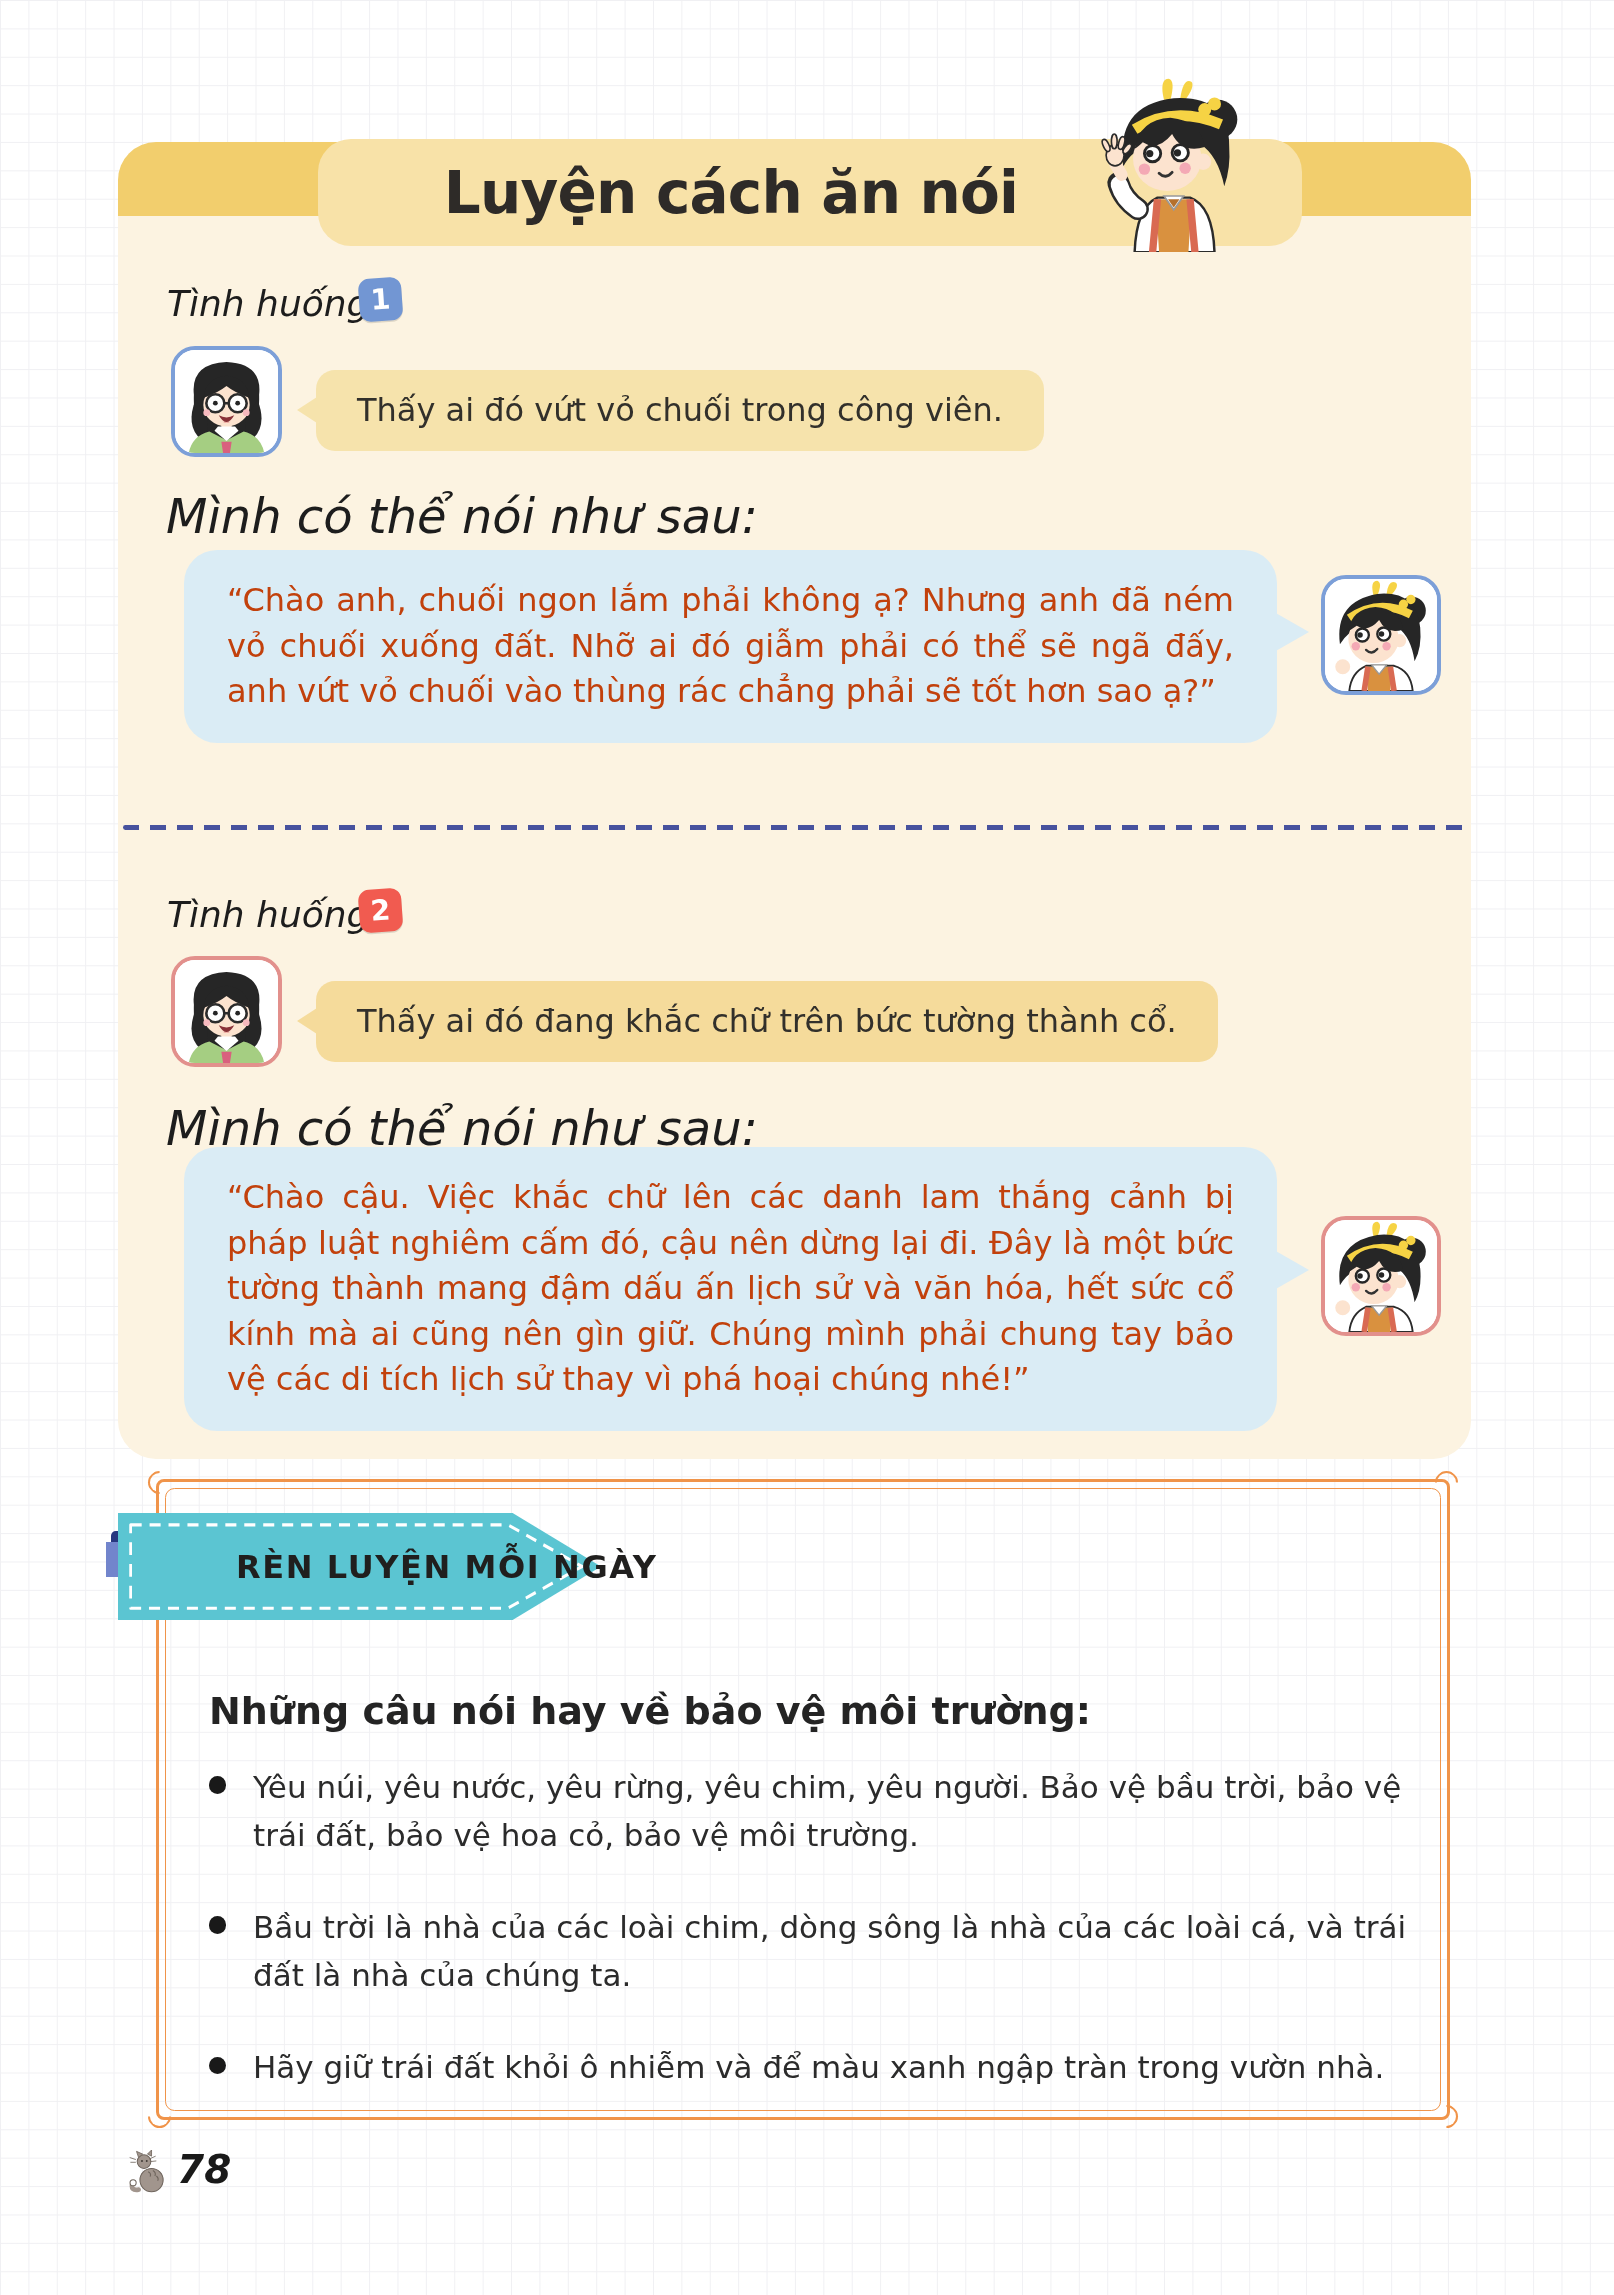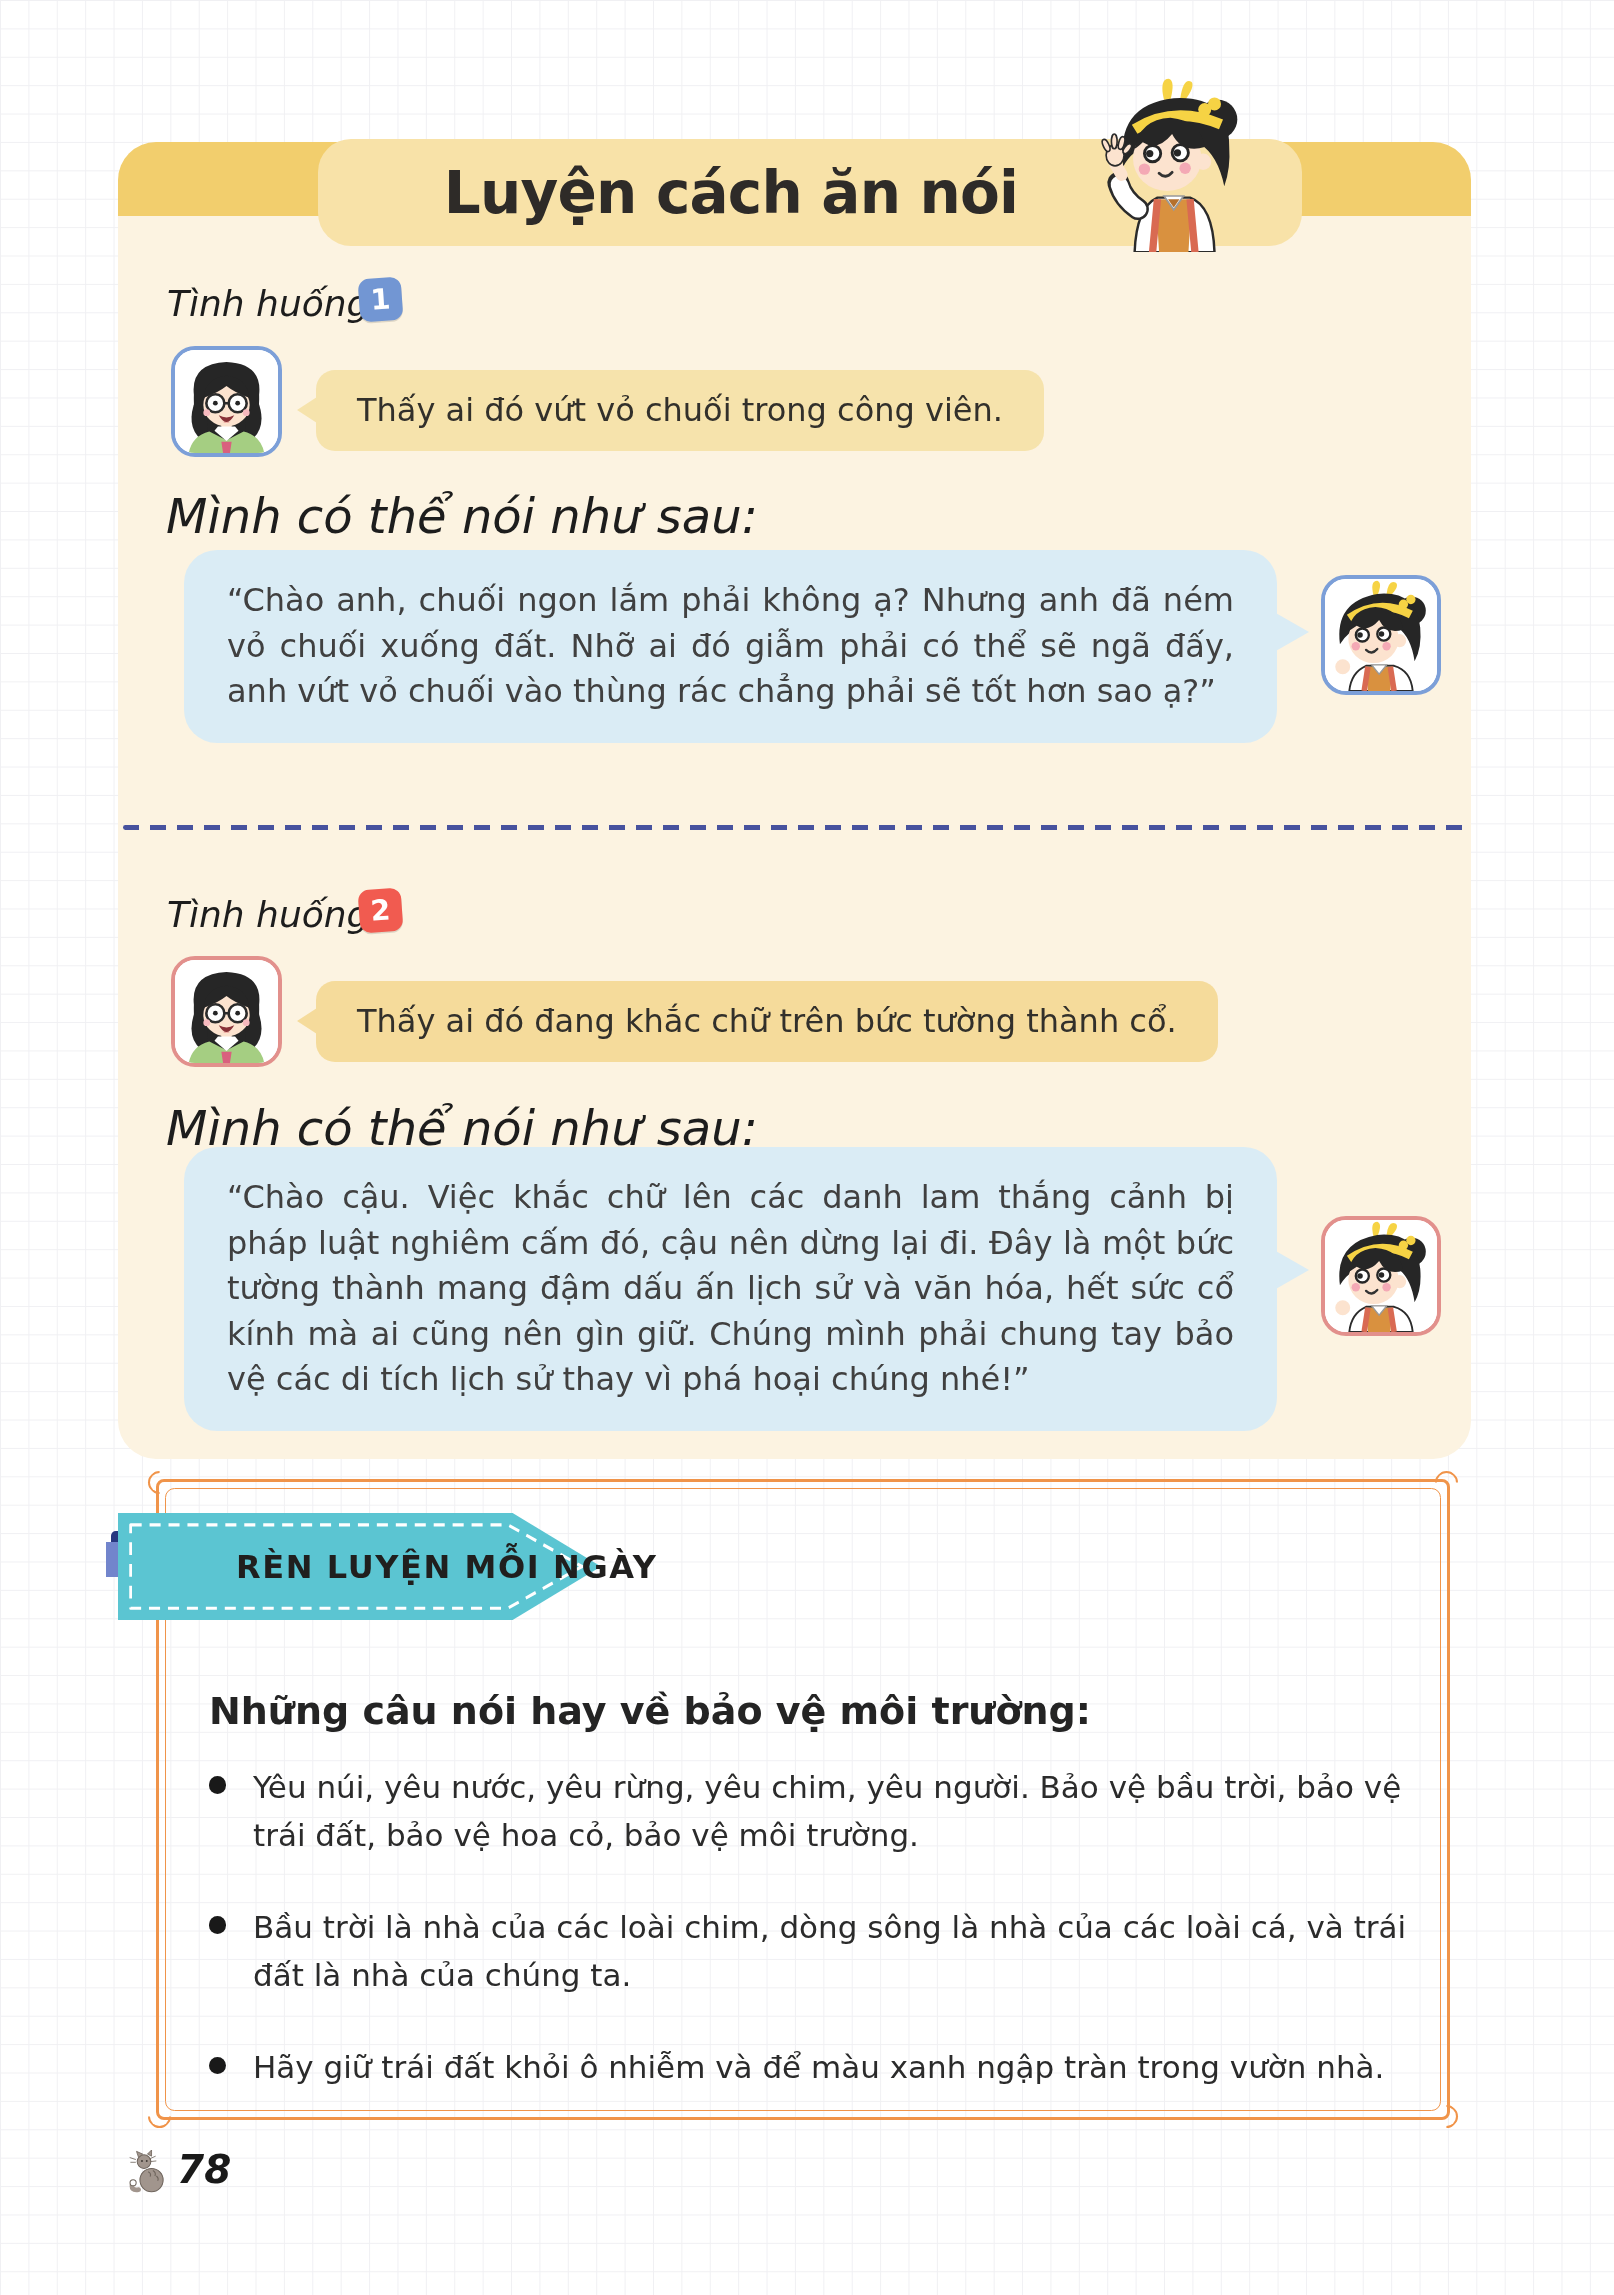--- a/index.html
+++ b/index.html
@@ -37,21 +37,21 @@
   .bubble-yellow{position:absolute;display:inline-block;white-space:nowrap;
     border-radius:19px;padding:21.3px 41px;font-size:32px;color:#32302b;}
   .bubble-y1{background:#f6e3ac;}
   .bubble-y2{background:#f5db9b;}
   .tail-left{position:absolute;left:-19px;top:27px;width:0;height:0;
     border-top:13.4px solid transparent;border-bottom:13.4px solid transparent;}
   .tail-y1{border-right:20.5px solid #f6e3ac;}
   .tail-y2{border-right:20.5px solid #f5db9b;}
   .lead-in{position:absolute;font-style:italic;font-size:48px;font-weight:500;color:#1d1d1d;white-space:nowrap;}
   .bubble-blue{position:absolute;left:184px;width:1093px;background:#daecf5;border-radius:33px;
-    padding:28.4px 43px;font-size:32px;line-height:1.42;color:#404040;text-align:justify;box-sizing:border-box;}
+    padding:28.4px 43px;font-size:32px;line-height:1.42;color:#c2410c;text-align:justify;box-sizing:border-box;}
   .tail-right{position:absolute;right:-32px;width:0;height:0;
     border-top:20.5px solid transparent;border-bottom:20.5px solid transparent;border-left:35px solid #daecf5;}
   .girl-avatar{position:absolute;width:112px;height:112px;background:#fff;border-radius:25px;overflow:hidden;}
   .divider{position:absolute;left:123px;top:825px;width:1346px;height:4.7px;
     background:repeating-linear-gradient(90deg,#47529e 0 16px,transparent 16px 27px);border-radius:2.4px;}
   
   .orange-box{position:absolute;left:156px;top:1479px;width:1288px;height:635px;
     border:3.2px solid #f0944a;border-radius:8px;background:transparent;}
   .orange-box .inner{position:absolute;left:6.3px;top:6.3px;right:6.3px;bottom:6.3px;
     border:1.6px solid #f0944a;border-radius:9.5px;}

